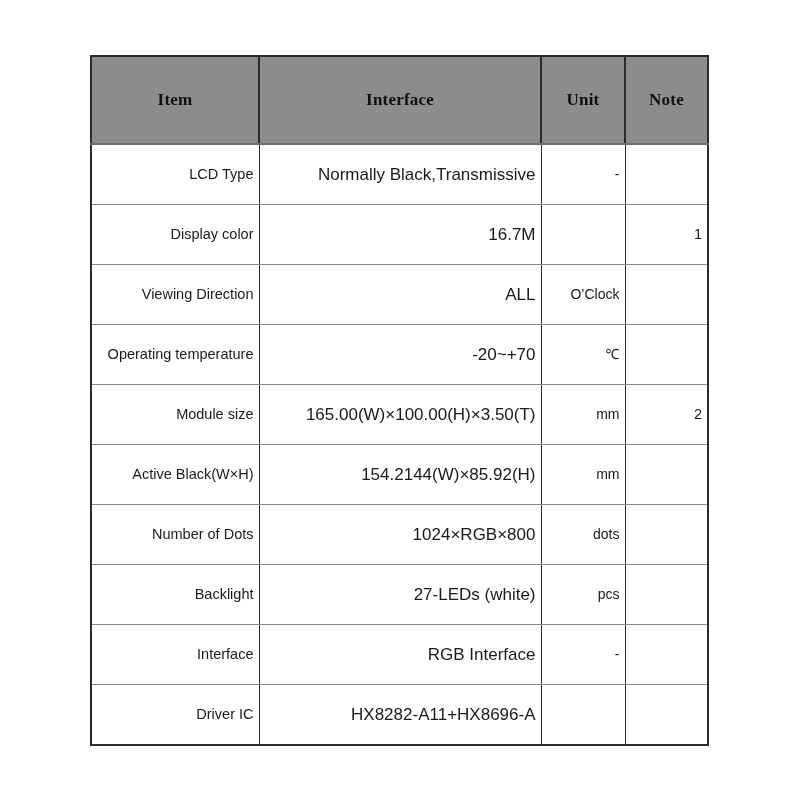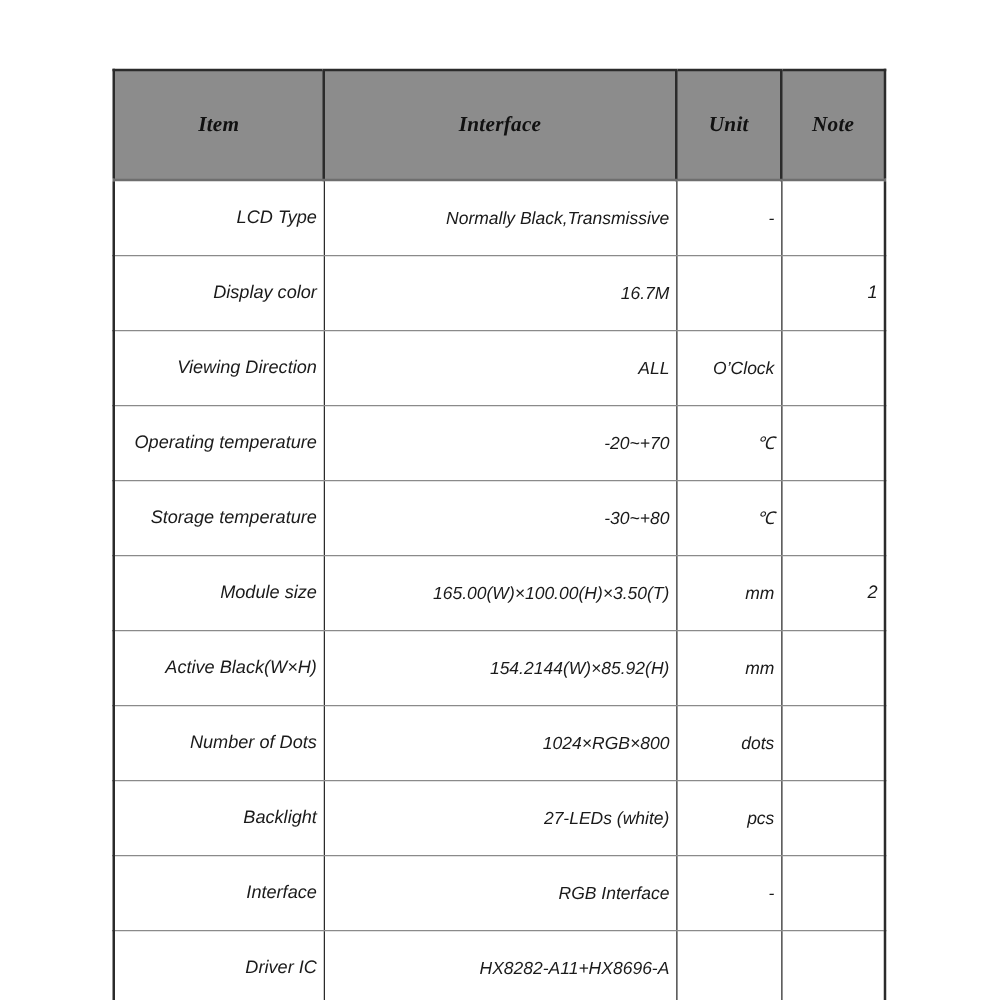--- a/index.html
+++ b/index.html
@@ -12,21 +12,20 @@
   body {
     font-family: "Liberation Sans", sans-serif;
     -webkit-font-smoothing: antialiased;
   }
   .page {
     position: relative;
     width: 800px;
     height: 800px;
     background: #ffffff;
     overflow: hidden;
-    font-style: italic;
   }
   .spec-table-wrap {
     position: absolute;
     left: 90px;
     top: 55px;
     width: 617px;
   }
   table.spec-table {
     border-collapse: collapse;
     width: 617px;
@@ -64,21 +63,21 @@
     border-right: 1.6px solid #2b2b2b;
     border-bottom: 1.6px solid #8a8a8a;
     padding: 2px 5px;
     line-height: 1.25;
     word-wrap: break-word;
   }
   tbody td:last-child { border-right: none; }
   tbody tr:last-child td { border-bottom: none; }
 
   td.cell-item     { font-size: 14.5px; }
-  td.cell-contents { font-size: 14px; }
+  td.cell-contents { font-size: 17px; }
   td.cell-unit     { font-size: 14px; }
   td.cell-note     { font-size: 14.5px; }
 </style>
 </head>
 <body>
 
 <div class="page">
   <div class="spec-table-wrap">
     <table class="spec-table">
       <colgroup>
@@ -114,26 +113,20 @@
             <td class="cell-unit">O’Clock</td>
             <td class="cell-note"></td>
           </tr>
           <tr>
             <td class="cell-item">Operating temperature</td>
             <td class="cell-contents">-20~+70</td>
             <td class="cell-unit">℃</td>
             <td class="cell-note"></td>
           </tr>
           <tr>
-            <td class="cell-item">Storage temperature</td>
-            <td class="cell-contents">-30~+80</td>
-            <td class="cell-unit">℃</td>
-            <td class="cell-note"></td>
-          </tr>
-          <tr>
             <td class="cell-item">Module size</td>
             <td class="cell-contents">165.00(W)×100.00(H)×3.50(T)</td>
             <td class="cell-unit">mm</td>
             <td class="cell-note">2</td>
           </tr>
           <tr>
             <td class="cell-item">Active Black(W×H)</td>
             <td class="cell-contents">154.2144(W)×85.92(H)</td>
             <td class="cell-unit">mm</td>
             <td class="cell-note"></td>

